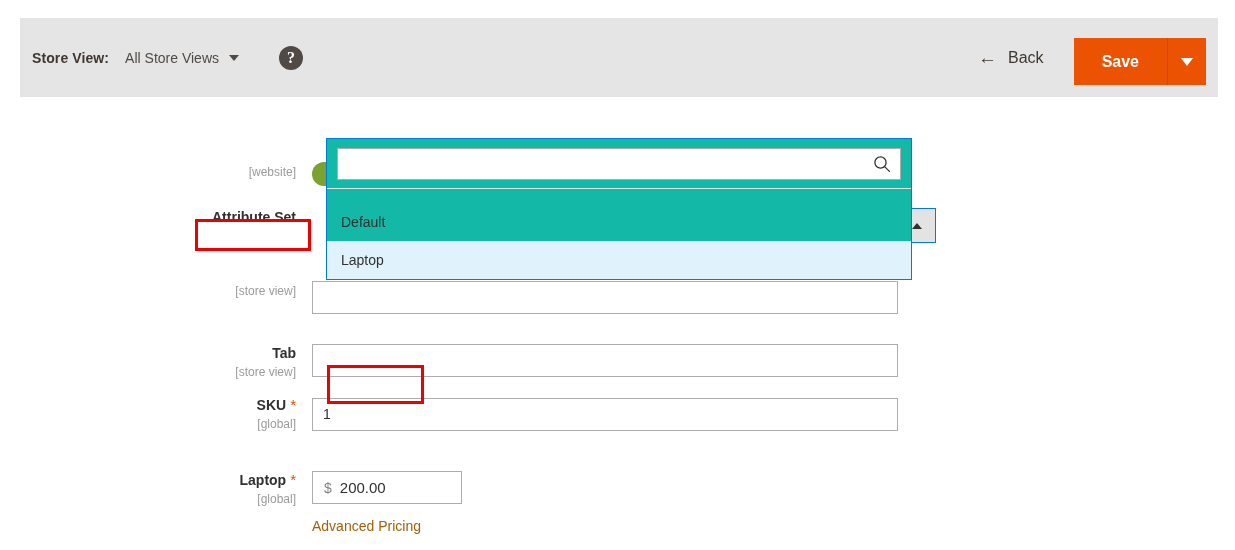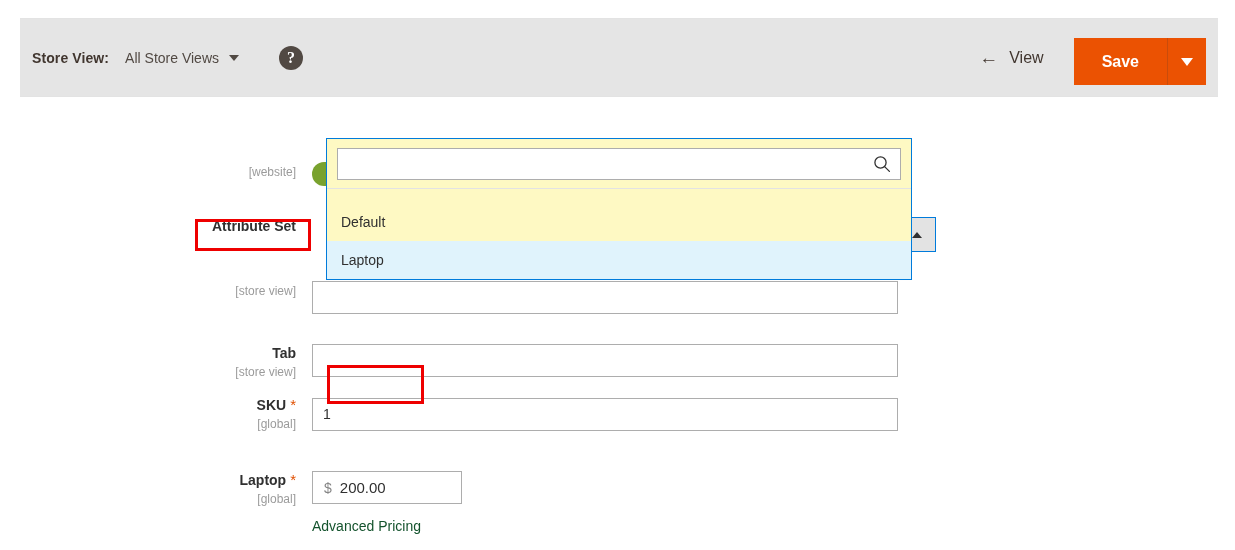--- a/index.html
+++ b/index.html
@@ -264,21 +264,21 @@
     border-right: 5px solid transparent;
     border-bottom: 6px solid #303030;
   }
 
   
   #attr-set-dropdown {
     position: absolute;
     left: 326px;
     top: 138px;
     width: 586px;
-    background: #fef9c3;
+    background: #14b8a6;
     border: 1px solid #007bdb;
     box-sizing: border-box;
     z-index: 40;
   }
   .dd-search-wrap {
     padding: 9px 10px 8px 10px;
     border-bottom: 1px solid #e3e3e3;
   }
   .dd-search-box {
     position: relative;
@@ -345,21 +345,21 @@
     color: #303030;
     background: transparent;
     font-family: "Liberation Sans", sans-serif;
     width: 100%;
     padding: 0;
   }
   .link-advanced {
     display: inline-block;
     margin-top: 14px;
     font-size: 14px;
-    color: #14532d;
+    color: #a16207;
     text-decoration: none;
     cursor: pointer;
   }
 
   
   .annot-box {
     position: absolute;
     border: 3px solid #ee0000;
     box-sizing: border-box;
     pointer-events: none;
@@ -376,21 +376,21 @@
     <span class="store-view-select">
       <span>All Store Views</span>
       <span class="caret-down"></span>
     </span>
     <span class="help-icon">?</span>
   </div>
 
   <div id="header-actions">
     <div class="back-button">
       <span class="back-arrow">←</span>
-      <span>View</span>
+      <span>Back</span>
     </div>
     <div class="btn-primary-split">
       <button class="btn-primary">Save</button>
       <button class="btn-primary-toggle">
         <span class="caret-down-white"></span>
       </button>
     </div>
   </div>
 
 </div>
@@ -404,21 +404,21 @@
     <div class="field-control-col">
       <div class="toggle-wrap">
         <div class="toggle">
           <div class="knob"></div>
         </div>
         <span class="toggle-text">Yes</span>
       </div>
     </div>
   </div>
 
-  <div class="field-row" style="top:99px;gap:38px;">
+  <div class="field-row" style="top:90px;gap:38px;">
     <div class="field-label-col">
       <div class="field-label">Attribute Set</div>
     </div>
     <div class="field-control-col">
       <div class="select-focus-wrap">
         <div class="select-field">
           <span class="select-value">Laptop</span>
           <span class="select-toggle-btn">
             <span class="caret-up-dark"></span>
           </span>

